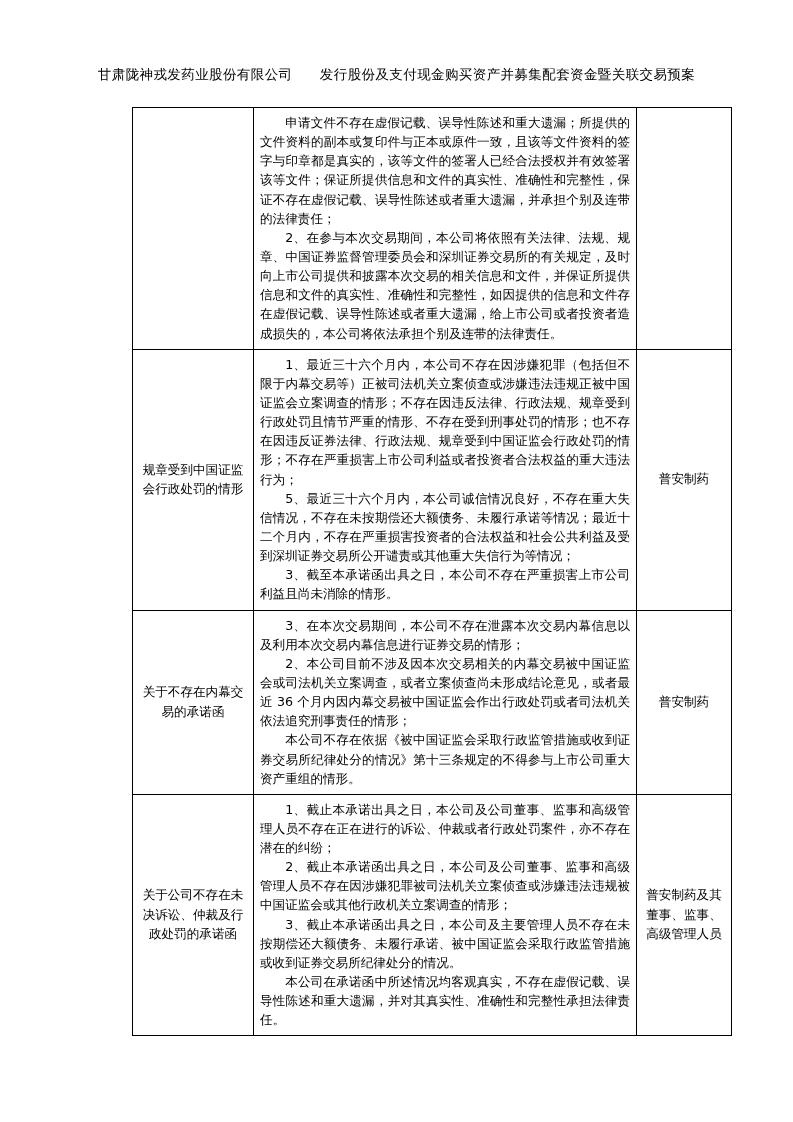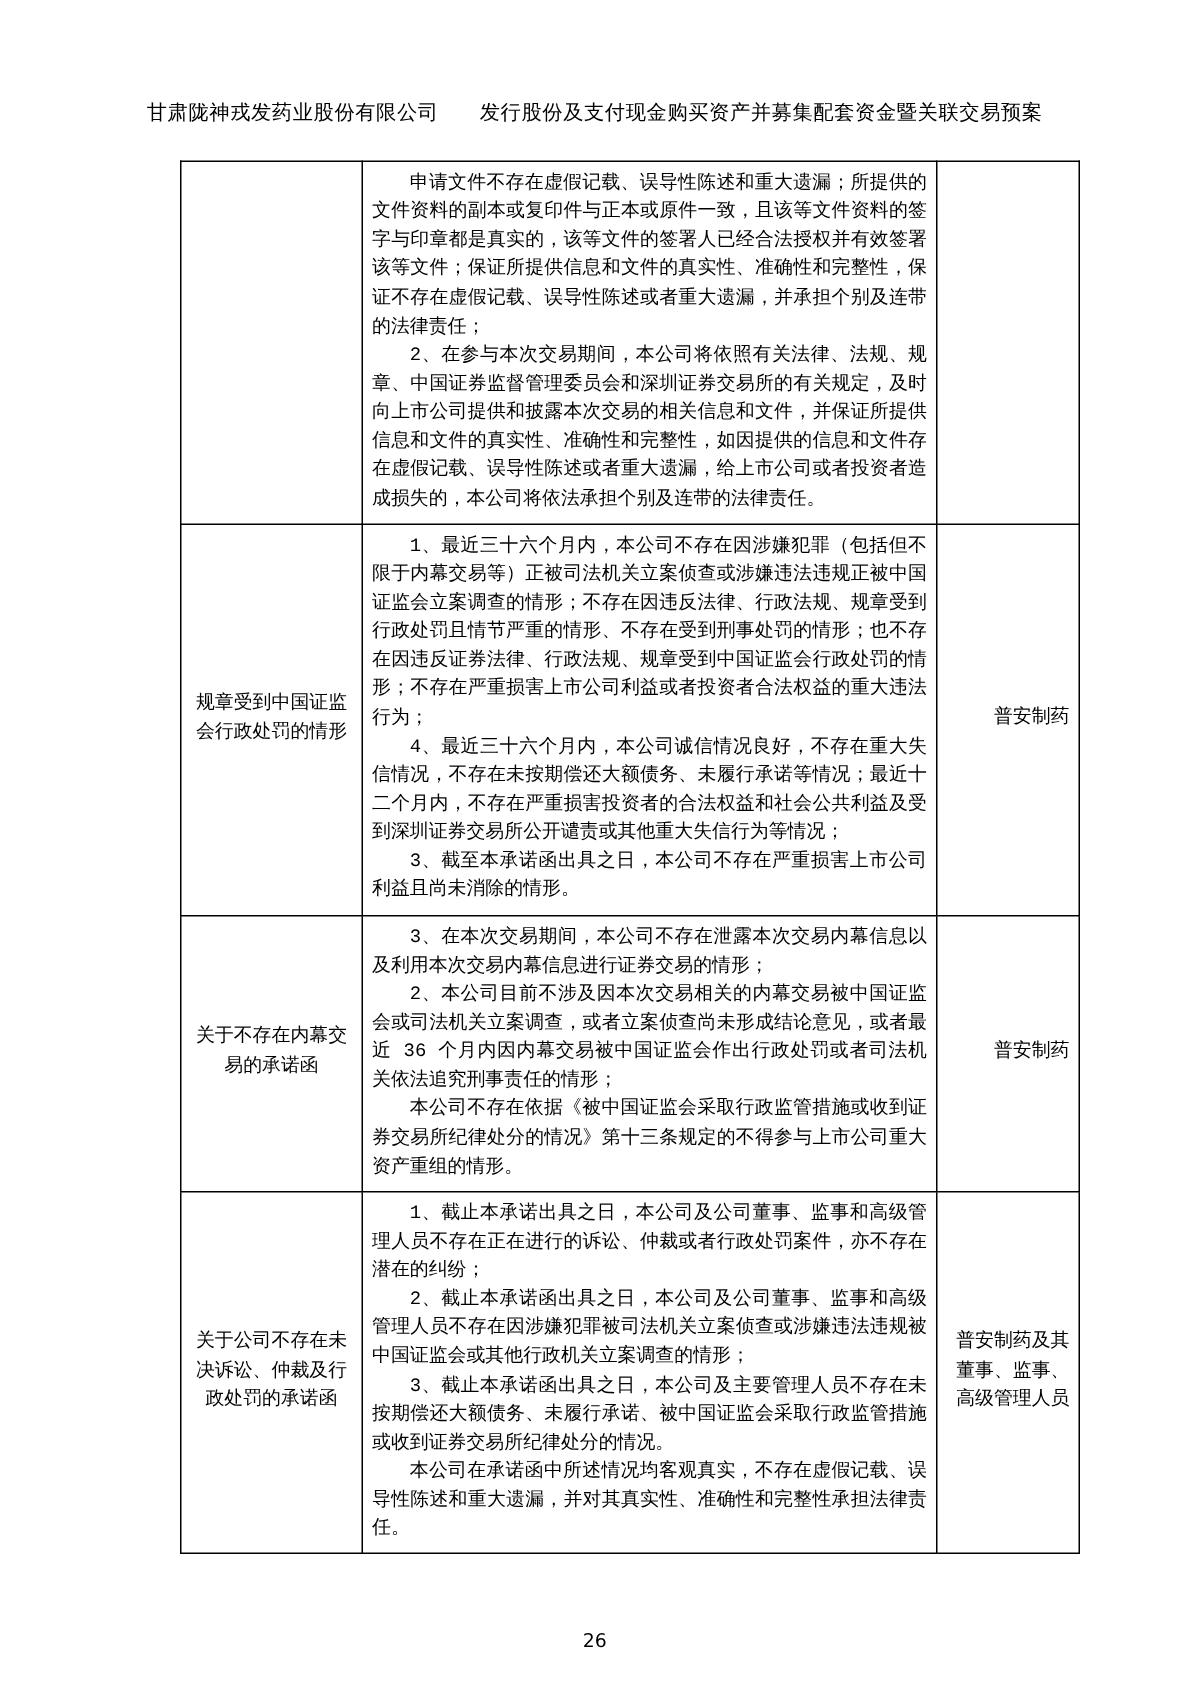--- a/index.html
+++ b/index.html
@@ -31,25 +31,24 @@
     letter-spacing: 0.4px;
     white-space: nowrap;
   }
   .header .hdr-gap {
     display: inline-block;
     width: 18px;
   }
   .doc-table {
     position: absolute;
     top: 89px;
-    left: 120px;
+    left: 132px;
     width: 560px;
     border-collapse: collapse;
     table-layout: fixed;
-    font-family: Liberation Mono, monospace;
   }
   .doc-table td {
     border: 1px solid #000000;
     vertical-align: middle;
     padding: 5px 6px 6px 6px;
     font-size: 12.6px;
     line-height: 1.52;
   }
   .col-label {
     width: 108px;
@@ -68,21 +67,21 @@
     margin: 0;
     text-indent: 2em;
   }
   .col-label .lbl {
     display: block;
     text-align: center;
     line-height: 1.55;
   }
   .col-party .pty {
     display: block;
-    text-align: right;
+    text-align: center;
     line-height: 1.55;
   }
   .page-number {
     position: absolute;
     top: 1068px;
     left: 0;
     width: 793px;
     text-align: center;
     font-size: 12.6px;
   }
@@ -112,21 +111,21 @@
           <span class="pty"></span>
         </td>
       </tr>
 
       <tr>
         <td class="col-label">
           <span class="lbl">规章受到中国证监会行政处罚的情形</span>
         </td>
         <td class="col-body">
           <p>1、最近三十六个月内，本公司不存在因涉嫌犯罪（包括但不限于内幕交易等）正被司法机关立案侦查或涉嫌违法违规正被中国证监会立案调查的情形；不存在因违反法律、行政法规、规章受到行政处罚且情节严重的情形、不存在受到刑事处罚的情形；也不存在因违反证券法律、行政法规、规章受到中国证监会行政处罚的情形；不存在严重损害上市公司利益或者投资者合法权益的重大违法行为；</p>
-          <p>4、最近三十六个月内，本公司诚信情况良好，不存在重大失信情况，不存在未按期偿还大额债务、未履行承诺等情况；最近十二个月内，不存在严重损害投资者的合法权益和社会公共利益及受到深圳证券交易所公开谴责或其他重大失信行为等情况；</p>
+          <p>5、最近三十六个月内，本公司诚信情况良好，不存在重大失信情况，不存在未按期偿还大额债务、未履行承诺等情况；最近十二个月内，不存在严重损害投资者的合法权益和社会公共利益及受到深圳证券交易所公开谴责或其他重大失信行为等情况；</p>
           <p>3、截至本承诺函出具之日，本公司不存在严重损害上市公司利益且尚未消除的情形。</p>
         </td>
         <td class="col-party">
           <span class="pty">普安制药</span>
         </td>
       </tr>
 
       <tr>
         <td class="col-label">
           <span class="lbl">关于不存在内幕交易的承诺函</span>
@@ -151,15 +150,14 @@
           <p>3、截止本承诺函出具之日，本公司及主要管理人员不存在未按期偿还大额债务、未履行承诺、被中国证监会采取行政监管措施或收到证券交易所纪律处分的情况。</p>
           <p>本公司在承诺函中所述情况均客观真实，不存在虚假记载、误导性陈述和重大遗漏，并对其真实性、准确性和完整性承担法律责任。</p>
         </td>
         <td class="col-party">
           <span class="pty">普安制药及其董事、监事、高级管理人员</span>
         </td>
       </tr>
     </tbody>
   </table>
 
-  <div class="page-number">26</div>
 
 </div>
 
 </body></html>

